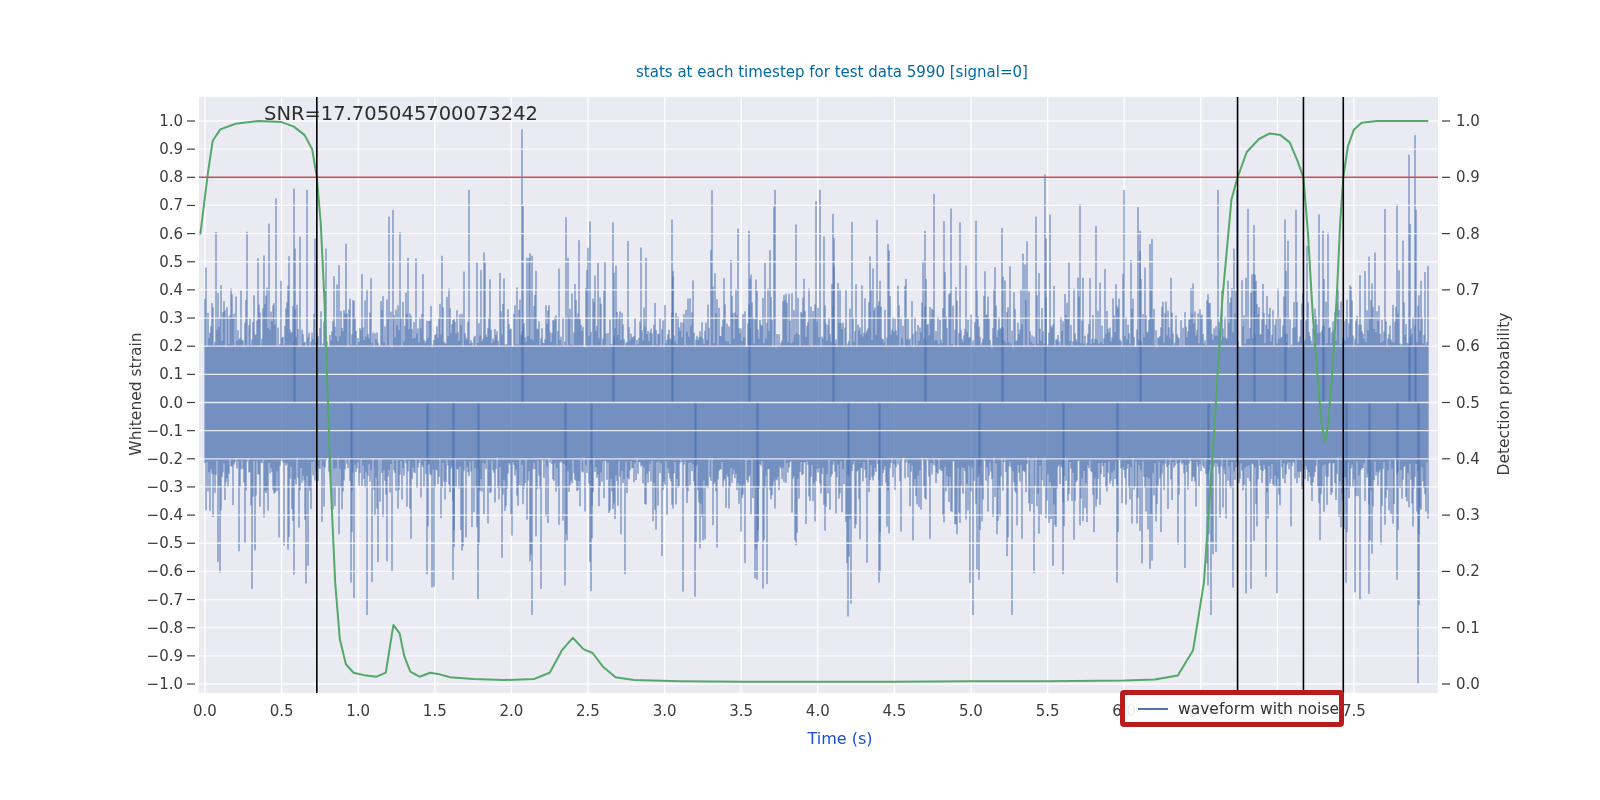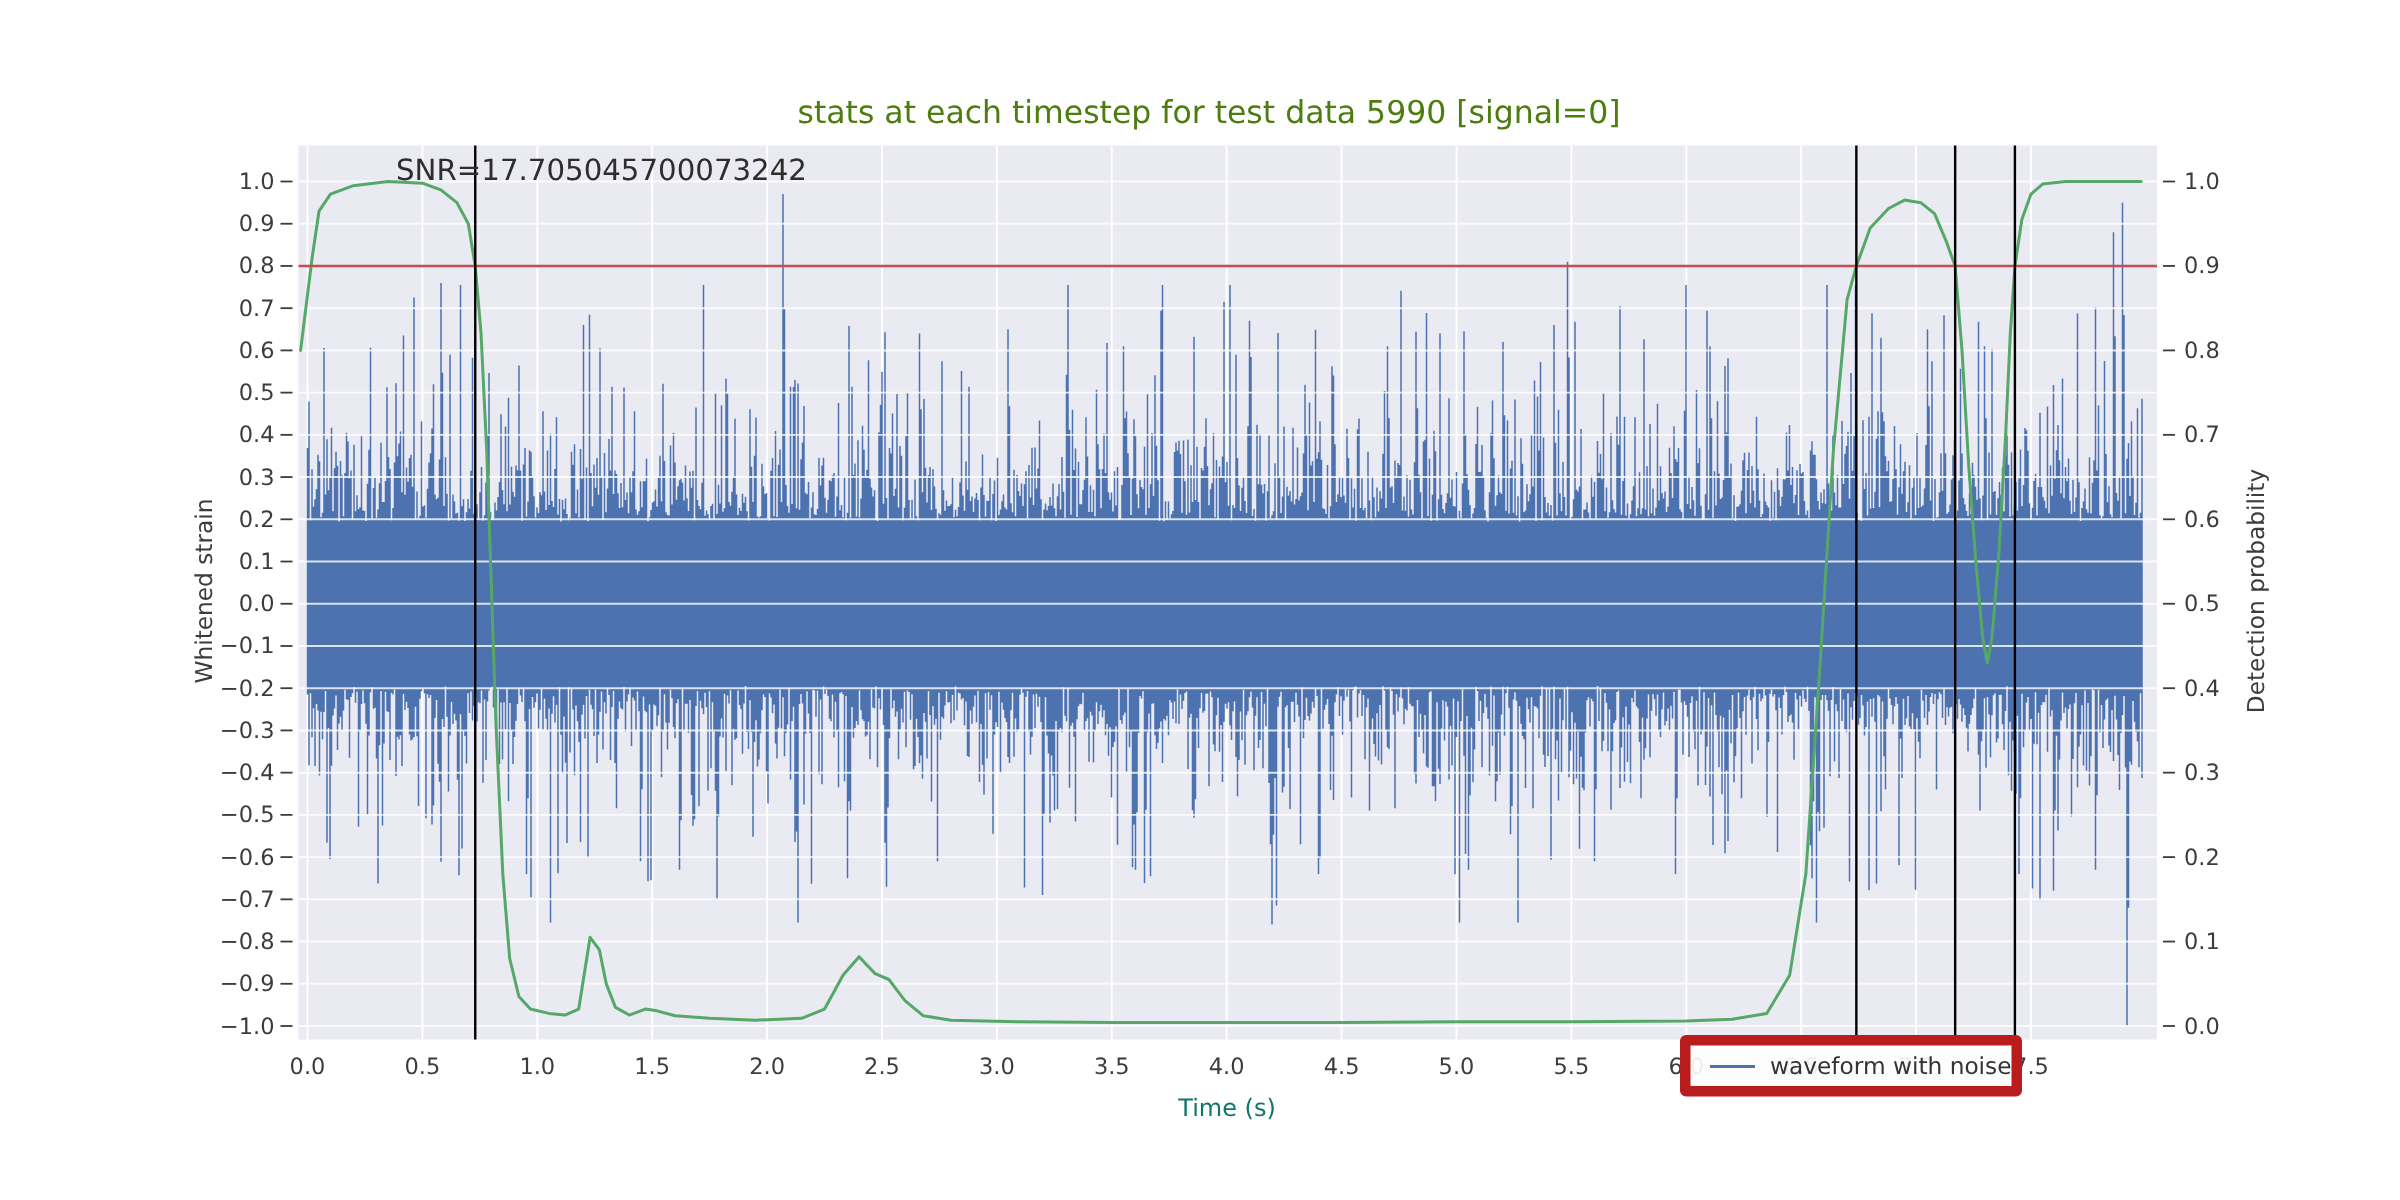--- a/index.html
+++ b/index.html
@@ -1,32 +1,32 @@
 <!DOCTYPE html>
 <html><head>
 <meta charset="utf-8">
 <style>
   html,body{margin:0;padding:0;background:#ffffff;}
   #stage{position:relative;width:1600px;height:800px;background:#ffffff;overflow:hidden;
          font-family:"DejaVu Sans","Liberation Sans",sans-serif;color:#262626;}
   #chart-svg{position:absolute;left:0;top:0;}
   .overlay{position:absolute;white-space:nowrap;}
-  #fig-title{left:406px;top:63px;width:800px;text-align:center;font-size:21px;color:#4d7c0f;}
+  #fig-title{left:432px;top:63px;width:800px;text-align:center;font-size:15px;color:#0369a1;}
   .annot{top:102px;font-size:19.5px;color:#2d2d2d;margin-left:40px;}
   #annot-snr{left:224px;}
   #annot-mc{left:592px;}
   #annot-s{left:1046px;}
   .mvar{font-style:italic;}
   .msub{font-size:13px;font-style:italic;vertical-align:-4px;}
   .axis-label{font-size:15.5px;color:#3c3c3c;}
   #ylabel-left{left:36px;top:385px;width:200px;text-align:center;transform:rotate(-90deg);}
   #ylabel-right{left:1404px;top:385px;width:200px;text-align:center;transform:rotate(-90deg);}
-  #xlabel{left:718px;top:729px;width:200px;text-align:center;font-size:16px;color:#0f766e;}
+  #xlabel{left:740px;top:729px;width:200px;text-align:center;font-size:16px;color:#1d4ed8;}
   #legend{left:1120px;top:690px;width:214px;height:27px;background:rgba(253,253,253,.92);
-          border:7px solid #b91c1c;border-radius:4px;display:flex;align-items:center;
+          border:5px solid #b91c1c;border-radius:4px;display:flex;align-items:center;
           font-size:15.5px;color:#333;}
   #legend .sample{display:inline-block;width:33px;height:0;border-top:2px solid #4c72b0;
           margin:0 10px 0 13px;}
 </style>
 </head>
 <body>
 
 <div id="stage">
   <svg id="chart-svg" width="1600" height="800">
     <rect id="plot-bg" x="199" y="97" width="1239" height="596" fill="#eaeaf2"></rect>

